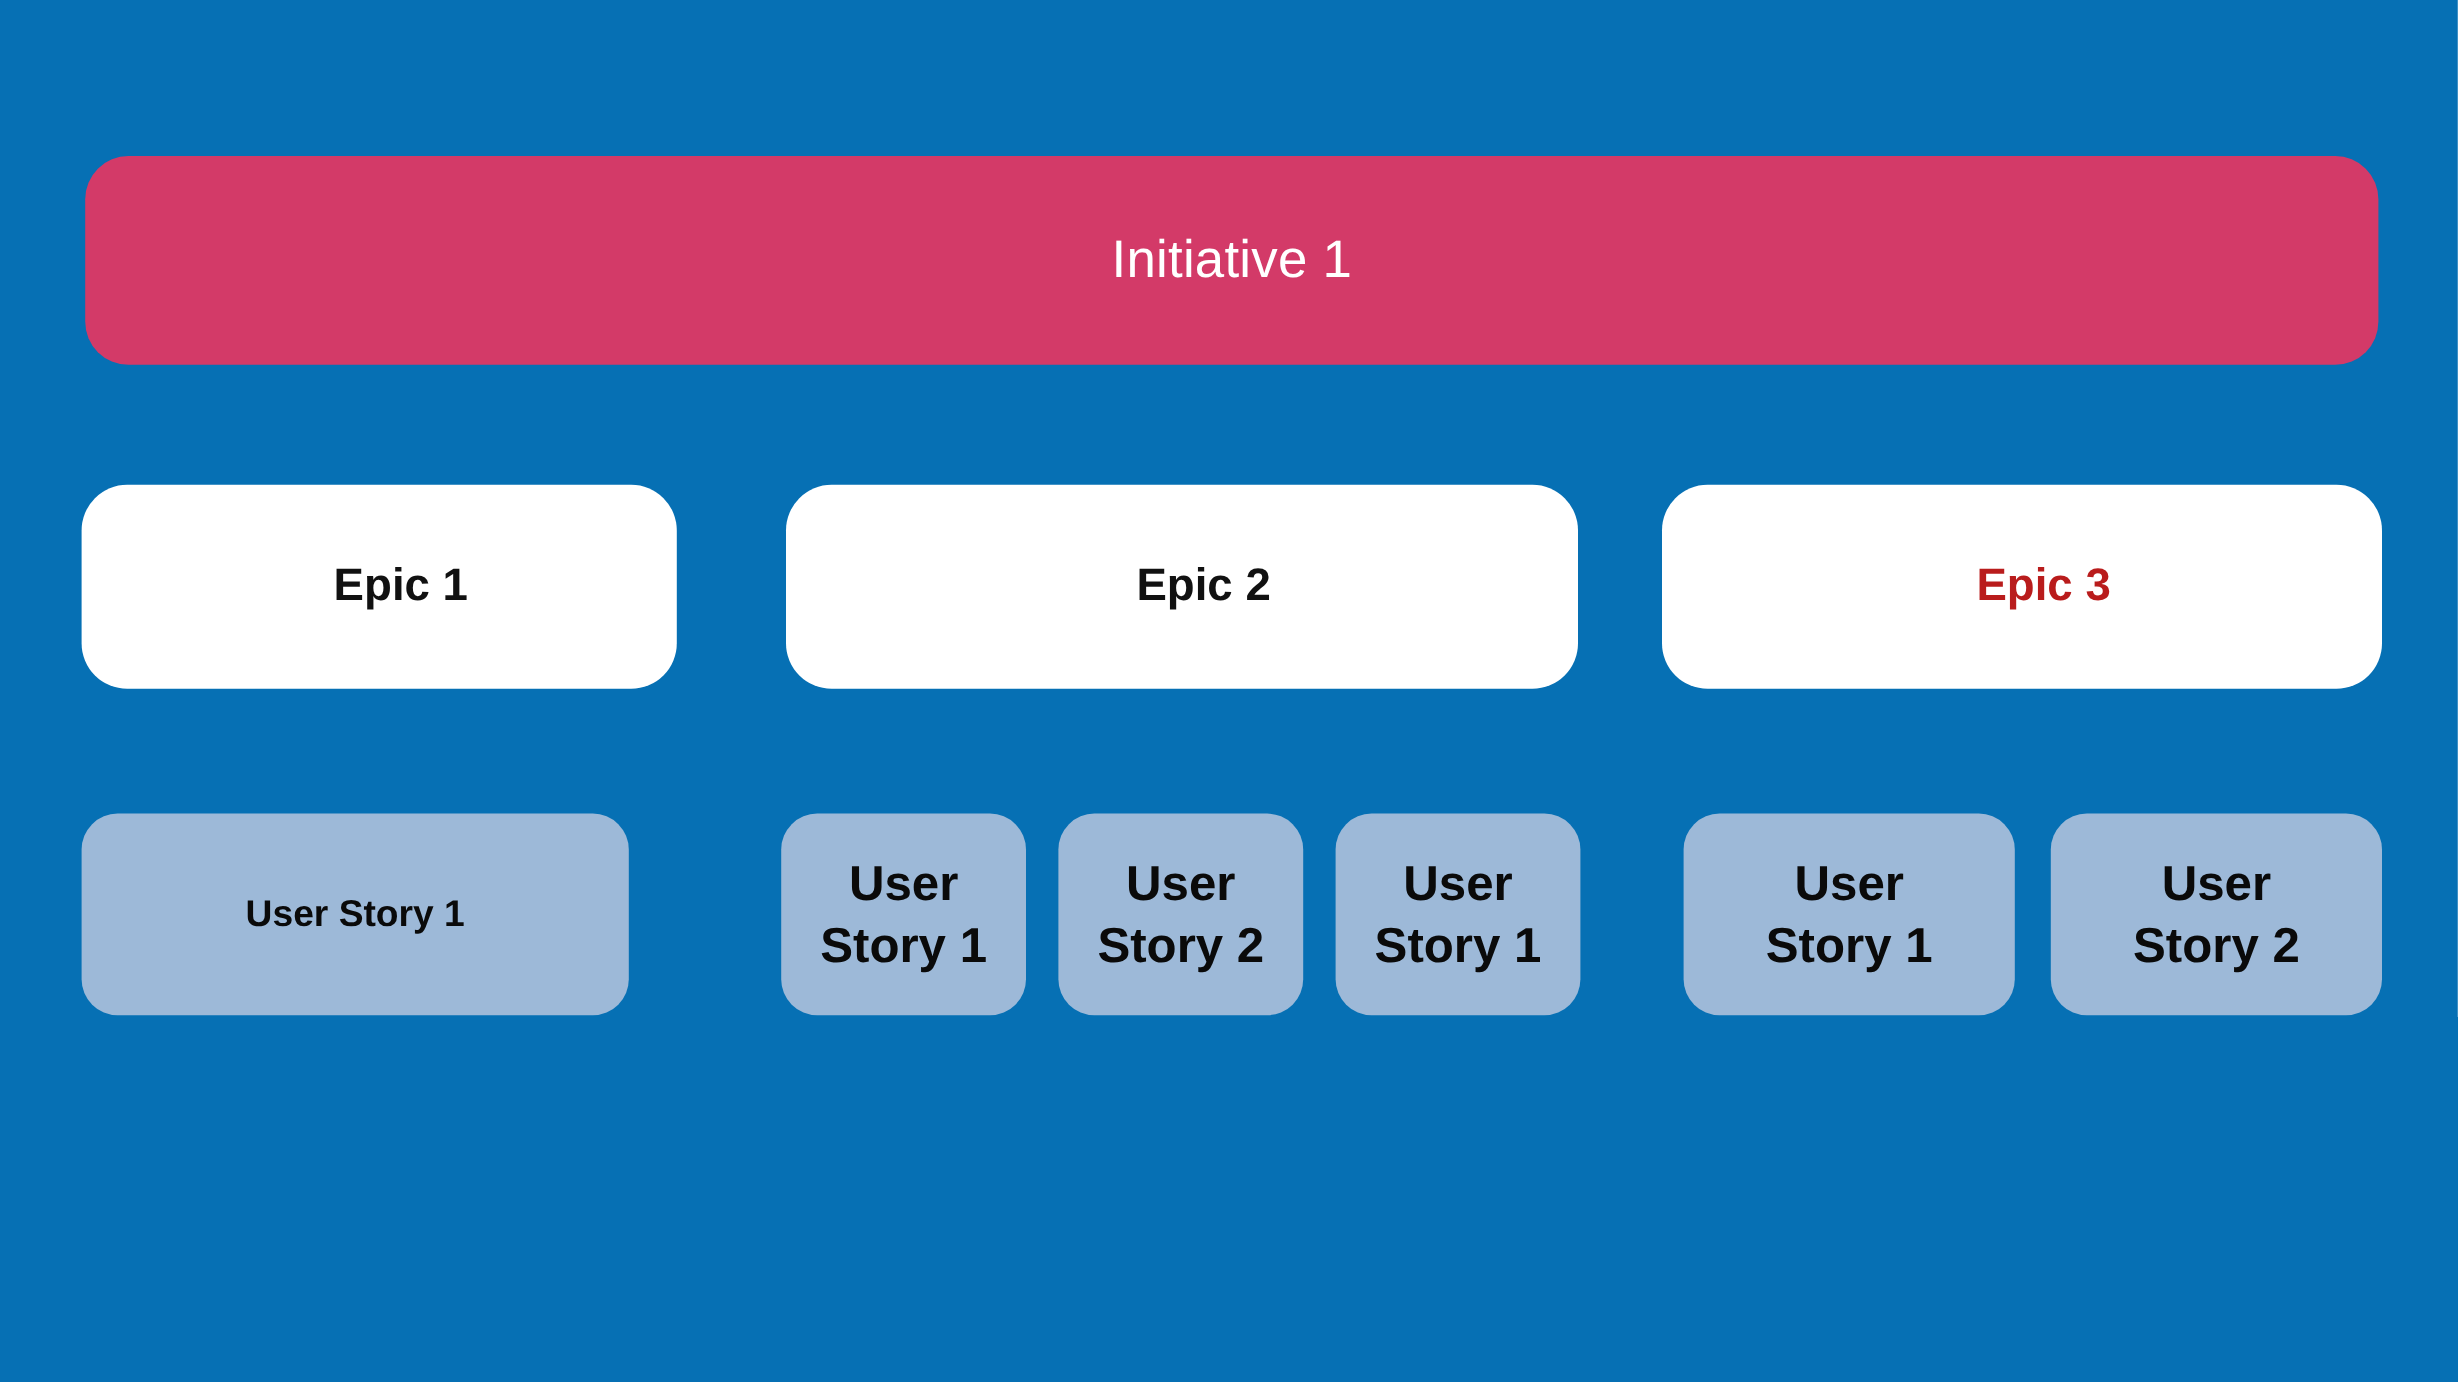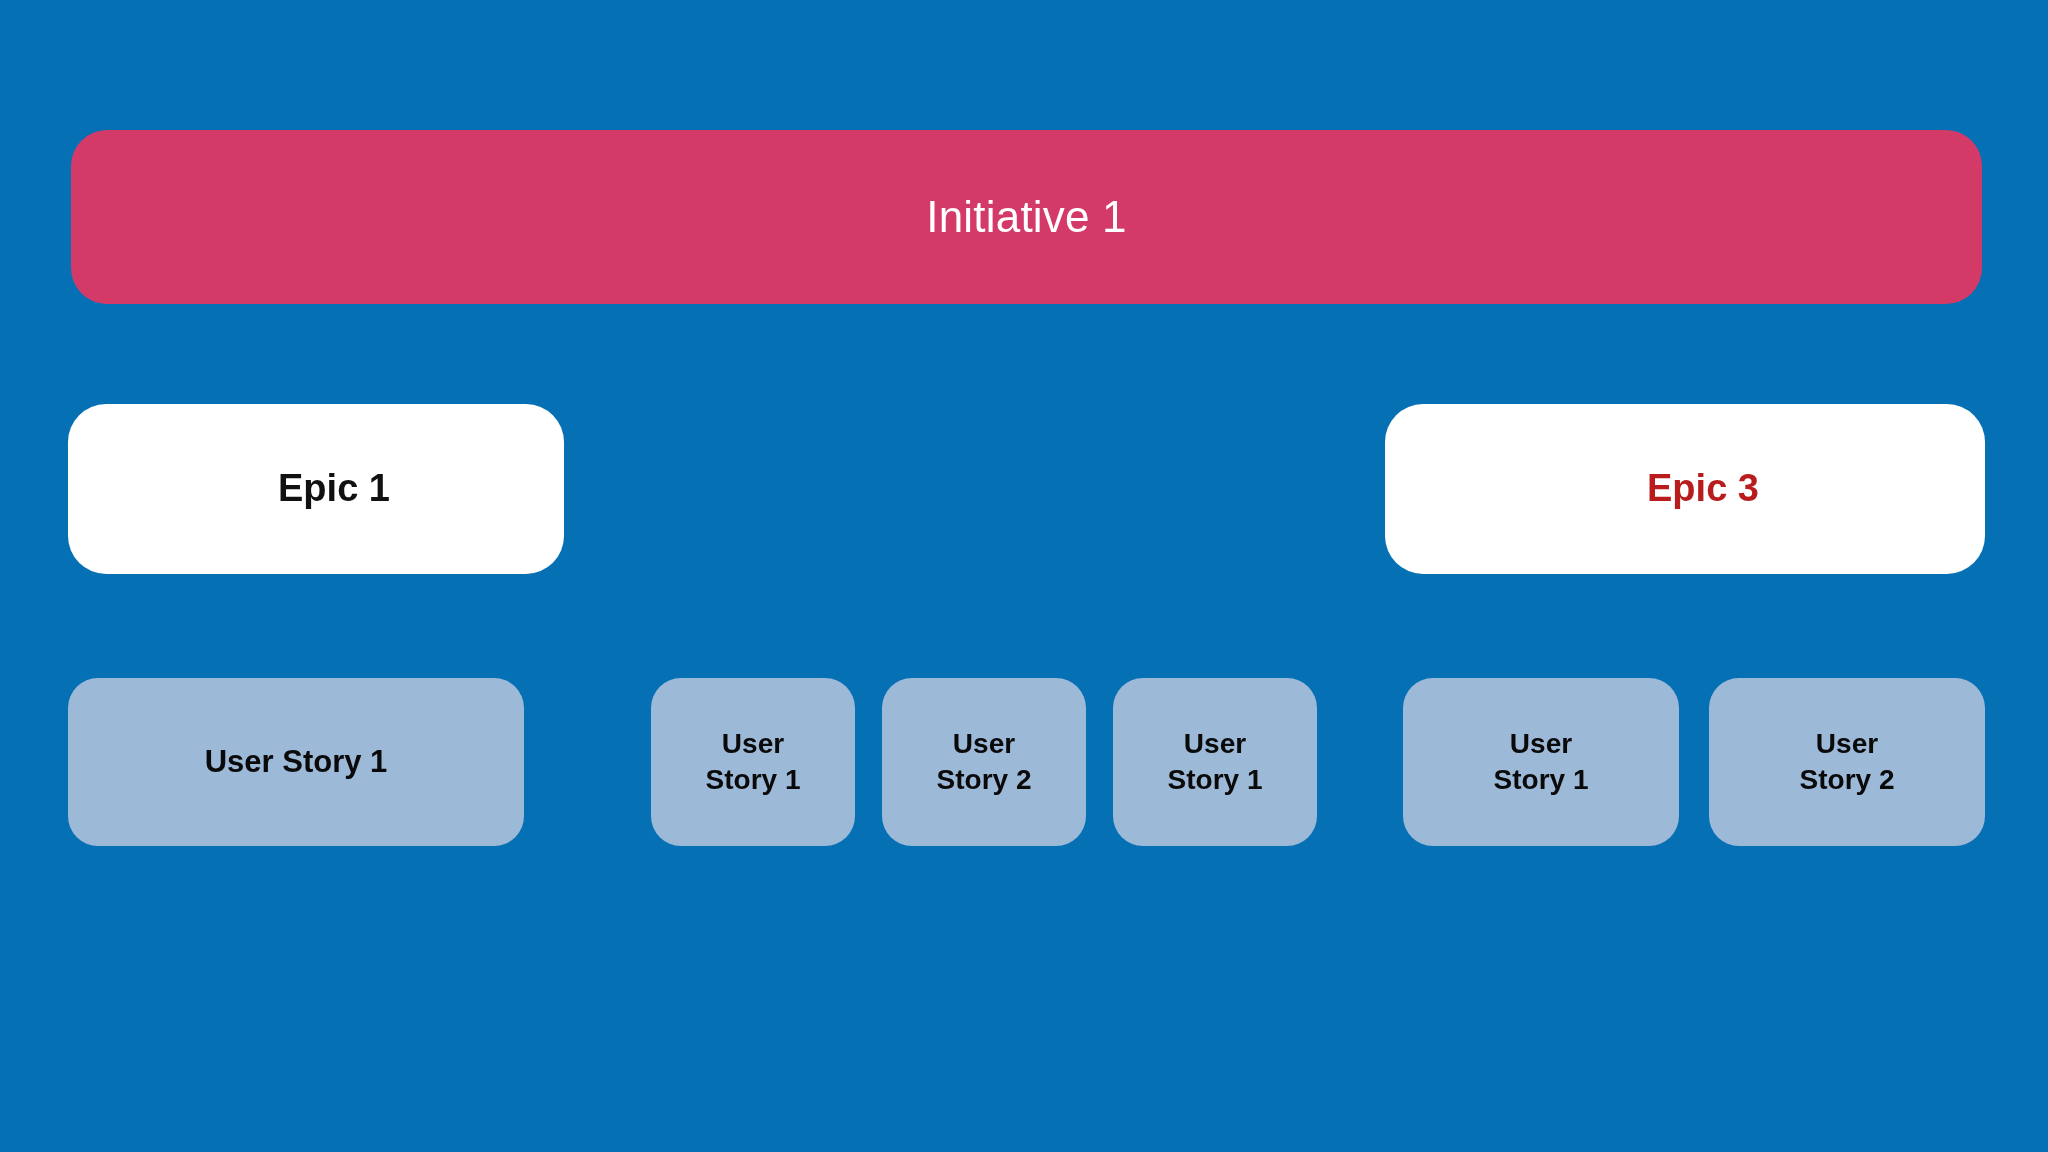--- a/index.html
+++ b/index.html
@@ -100,21 +100,21 @@
     background: #9db9d8;
     border-radius: 30px;
     display: flex;
     align-items: center;
     justify-content: center;
     box-sizing: border-box;
     height: 168px;
   }
   .story-label {
     color: #0a0a0a;
-    font-size: 28px;
+    font-size: 41px;
     font-weight: bold;
     line-height: 1.28;
     text-align: center;
     padding: 0 8px;
   }
   .story-label.single {
     font-size: 31px;
     white-space: nowrap;
   }
 
@@ -139,20 +139,23 @@
   <div class="initiative-row">
     <div class="initiative-card" style="background: rgb(211, 58, 104);">
       <span class="initiative-label" style="color: rgb(255, 255, 255);">Initiative 1</span>
     </div>
   </div>
 
   <div class="epic-row">
     <div class="epic-card e0" style="background: rgb(255, 255, 255);">
       <span class="epic-label" style="color: rgb(17, 17, 17);">Epic 1</span>
     </div>
+    <div class="epic-card e1" style="background: rgb(255, 255, 255);">
+      <span class="epic-label" style="color: rgb(17, 17, 17);">Epic 2</span>
+    </div>
     <div class="epic-card e2" style="background: rgb(255, 255, 255);">
       <span class="epic-label" style="color: #b91c1c;">Epic 3</span>
     </div>
   </div>
 
   <div class="story-row">
 
     <div class="story-group g0">
       <div class="story-card" style="background: rgb(157, 185, 216);">
         <span class="story-label single" style="color: rgb(10, 10, 10);">User Story 1</span>

